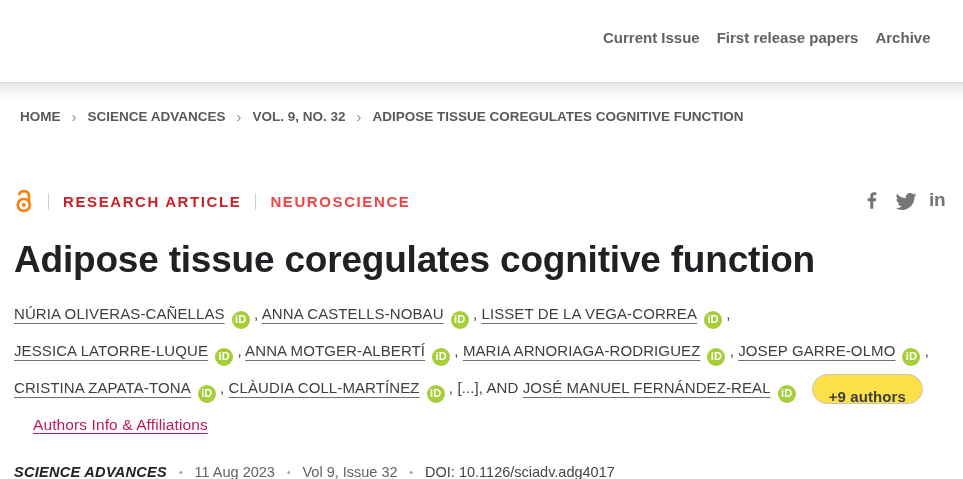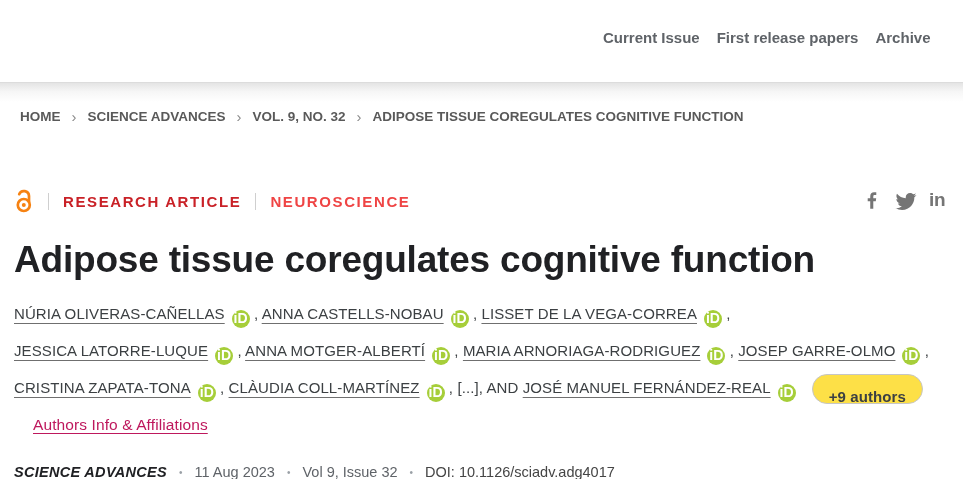--- a/index.html
+++ b/index.html
@@ -40,21 +40,21 @@
   .title { margin: 23px 14px 0; font-size: 37px; font-weight: 700; color: #202124;
            letter-spacing: -0.2px; line-height: 1.2; }
 
   
   .authors { margin: 13px 14px 0; font-size: 15px; color: #3c4043; line-height: 37px; letter-spacing: 0.1px; }
   .au { white-space: nowrap; }
   .au a { color: #3c4043; text-decoration: underline; text-decoration-color: #6f6f6f;
           text-underline-offset: 4px; cursor: pointer; }
   .orcid { display: inline-flex; align-items: center; justify-content: center;
            width: 18px; height: 18px; border-radius: 50%; background: #a6ce39; color: #fff;
-           font-size: 14px; font-weight: 700; margin-left: 7px; vertical-align: -4px; cursor: pointer; }
+           font-size: 11px; font-weight: 700; margin-left: 7px; vertical-align: -4px; cursor: pointer; }
   .etal { font-weight: 400; color: #3c4043; }
   .pill { display: inline-block; border: 1px solid #c6c6c6; border-radius: 18px; padding: 6px 16px;
           height: 30px; line-height: 31px; font-weight: 700; font-size: 15px; color: #3c4043;
           margin-left: 16px; vertical-align: middle; background: #fde047; cursor: pointer; white-space: nowrap; }
   .aff-link { color: #be185d; margin-left: 19px; font-size: 15.5px; text-decoration: underline;
               text-underline-offset: 3px; cursor: pointer; white-space: nowrap; }
 
   
   .meta { display: flex; align-items: center; gap: 12px; margin: 21px 14px 0; font-size: 14.5px;
           color: #5f6368; white-space: nowrap; }

